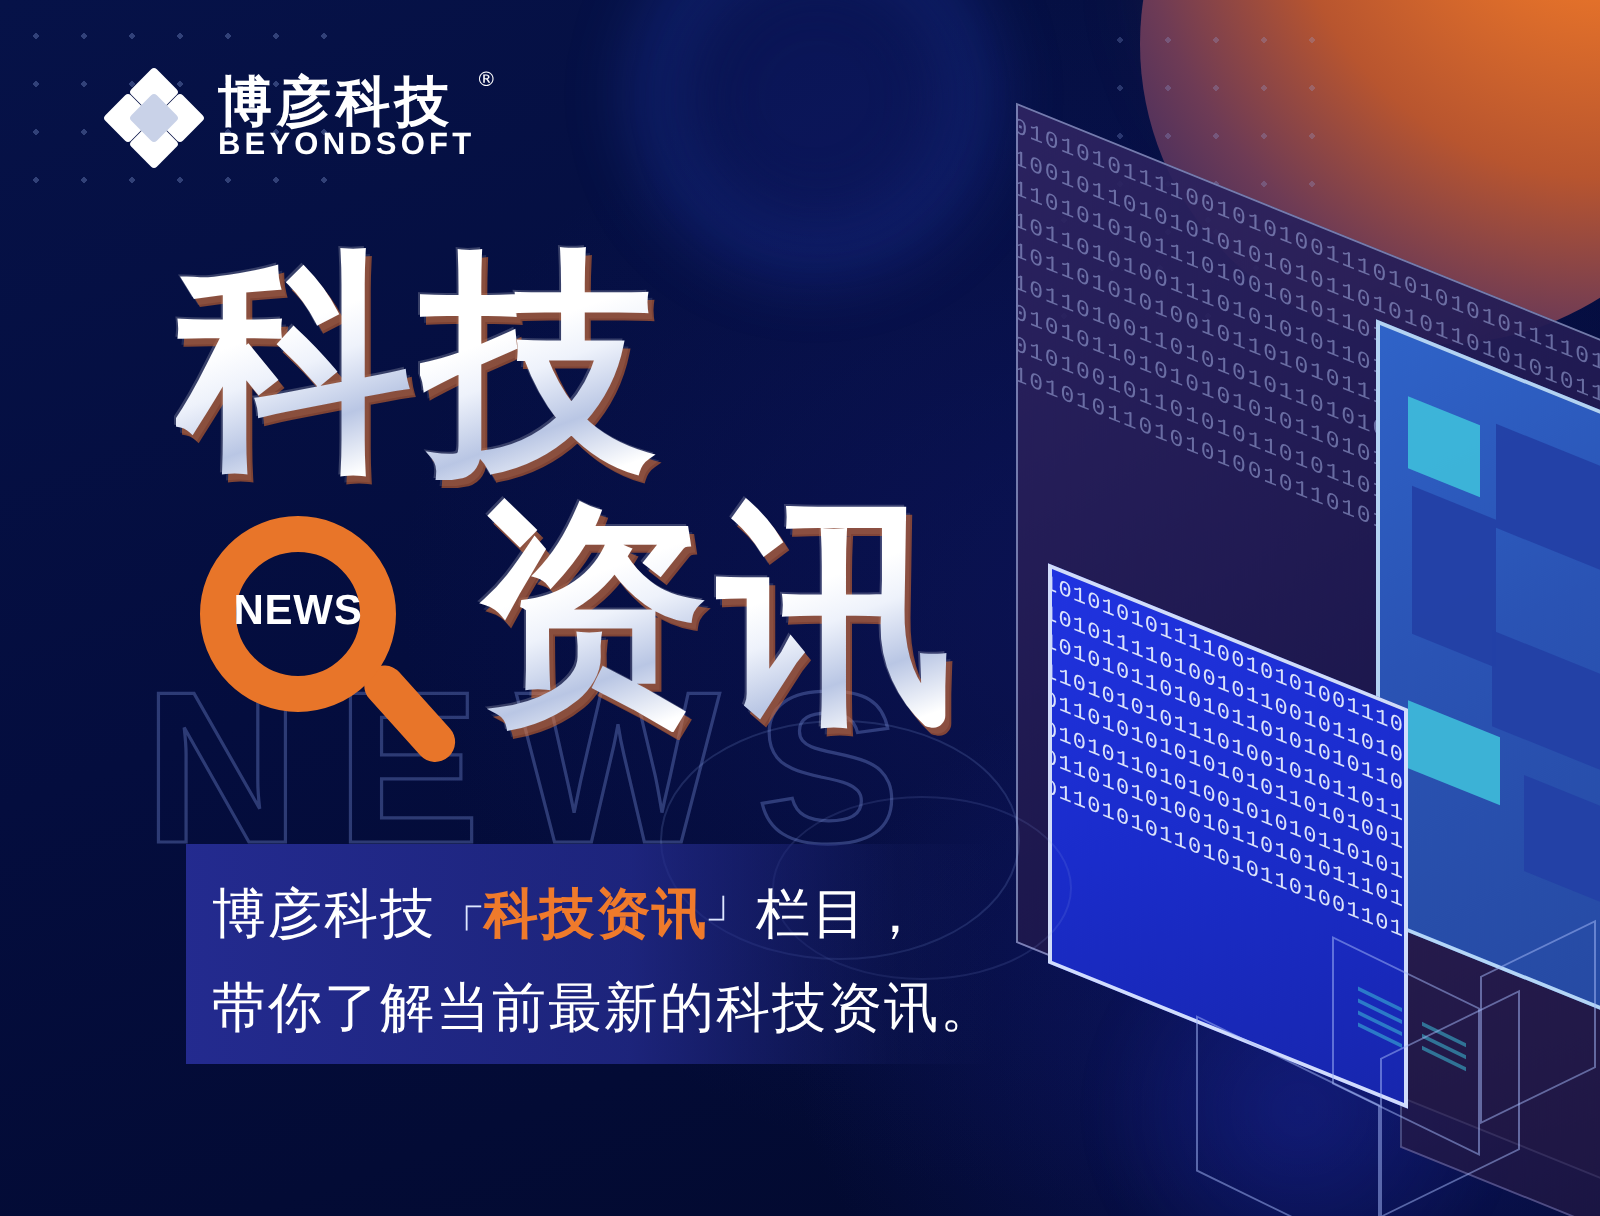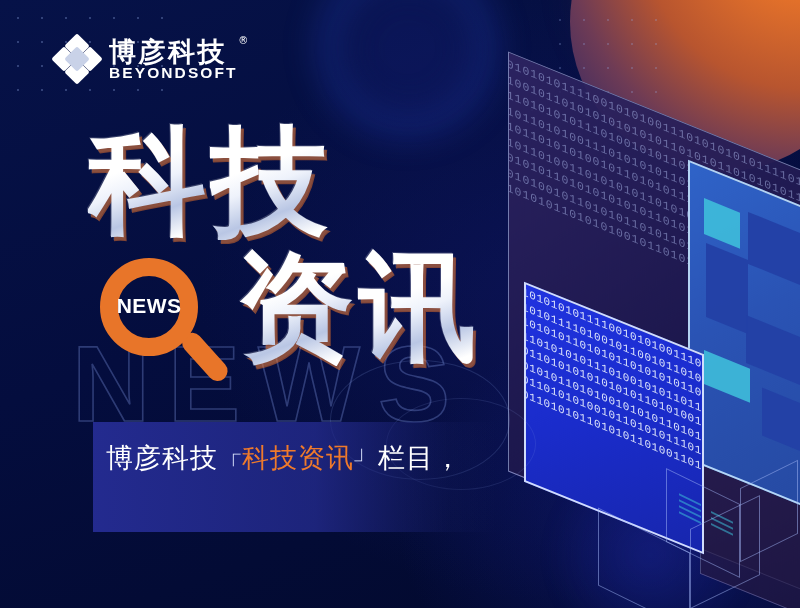--- a/index.html
+++ b/index.html
@@ -230,21 +230,21 @@
   }
   .desc-text {
     position:absolute; left:106px; top:434px;
     width:420px;
     font-family:"DejaVu Sans","Liberation Sans",sans-serif;
     font-size:27px; line-height:47px; color:#ffffff;
     letter-spacing:1px;
     white-space:nowrap;
   }
   .desc-line { display:block; }
-  .hl-orange { color:#ef7a2b; font-weight:normal; }
+  .hl-orange { color:#ef7a2b; font-weight:bold; }
   .bracket {
     color:#dde6ff; font-weight:300; font-size:25px;
     position:relative; display:inline-block;
   }
   .bk-l { transform:translateY(7px); margin-right:-2px; }
   .bk-r { transform:translateY(-8px); margin-left:-2px; }
 
   
   .arc {
     position:absolute; border:1px solid rgba(140,165,235,.22);
@@ -342,15 +342,16 @@
     <div class="mag-handle"></div>
     <div class="mag-ring"></div>
     <div class="mag-label">NEWS</div>
   </div>
 
   <div class="desc-panel"></div>
   <div class="desc-text">
     <span class="desc-line">
       <span>博彦科技</span><span class="bracket bk-l">「</span><span class="hl-orange">科技资讯</span><span class="bracket bk-r">」</span><span>栏目，</span>
     </span>
+    <span class="desc-line">带你了解当前最新的科技资讯。</span>
   </div>
 
 </div>
 
 </body></html>

